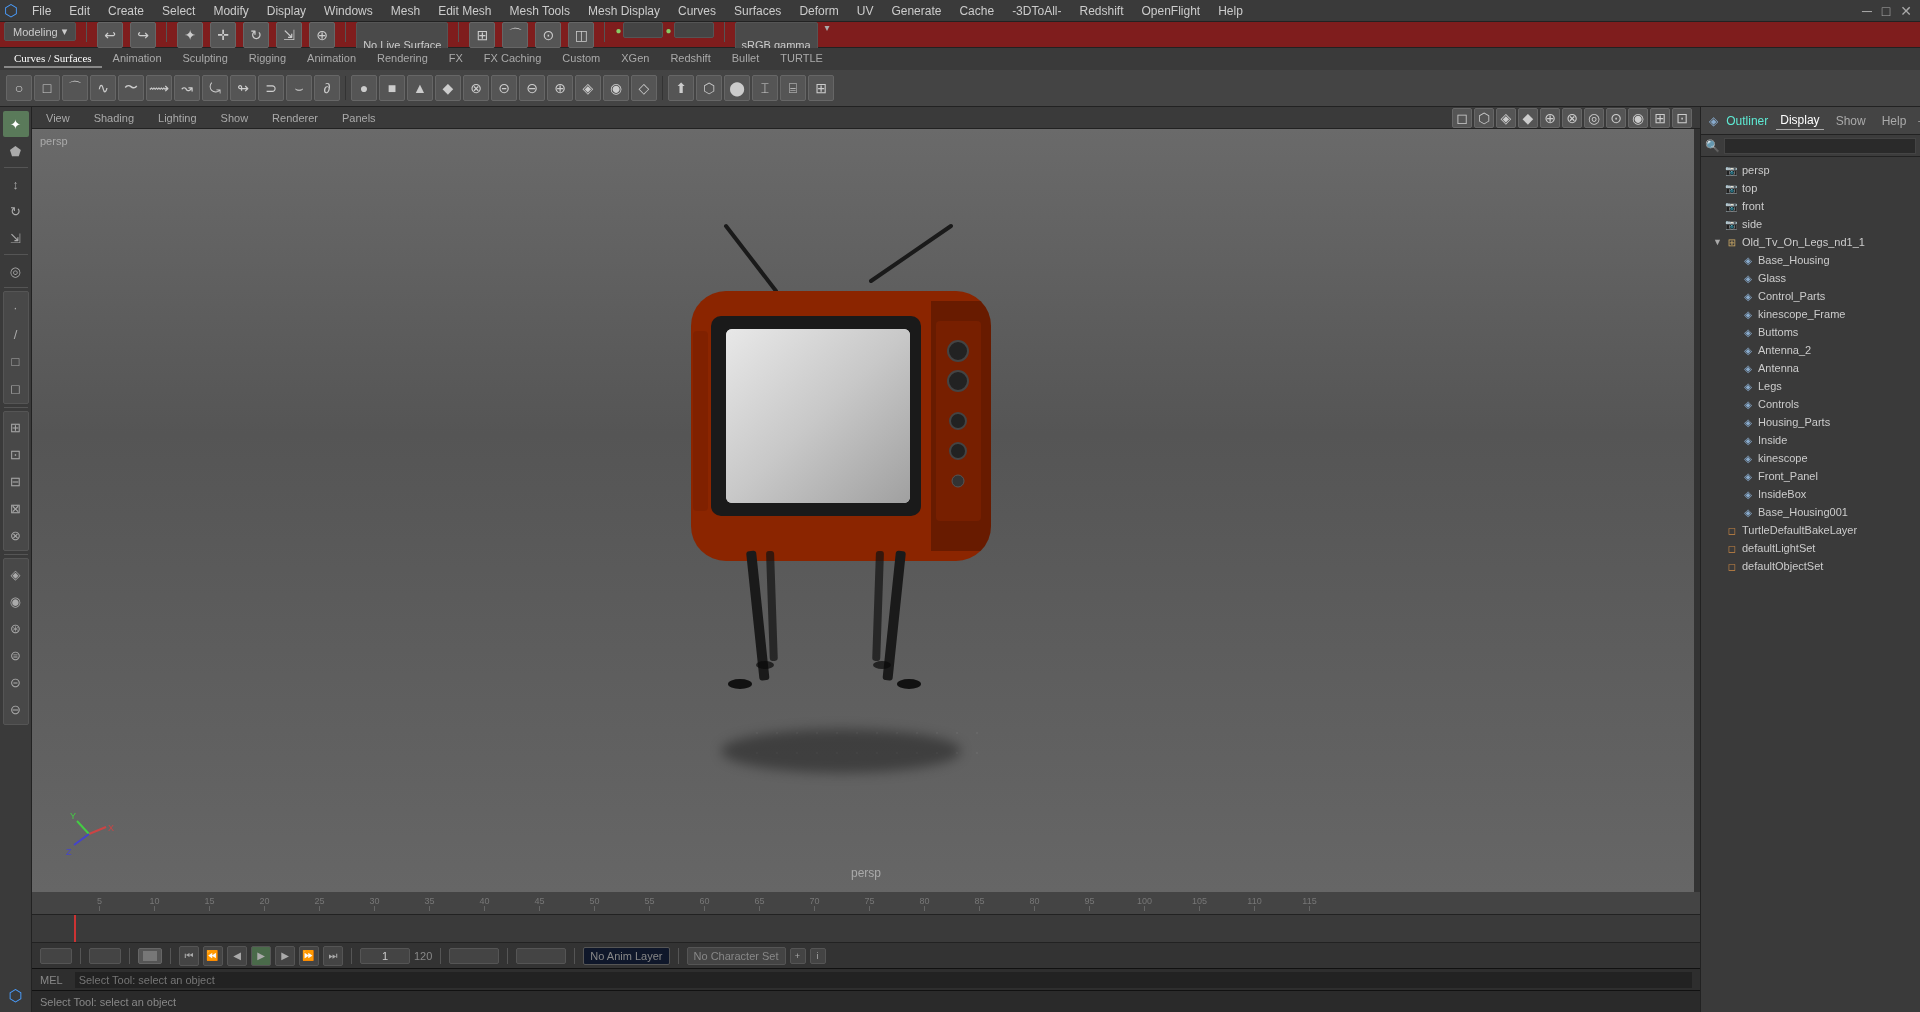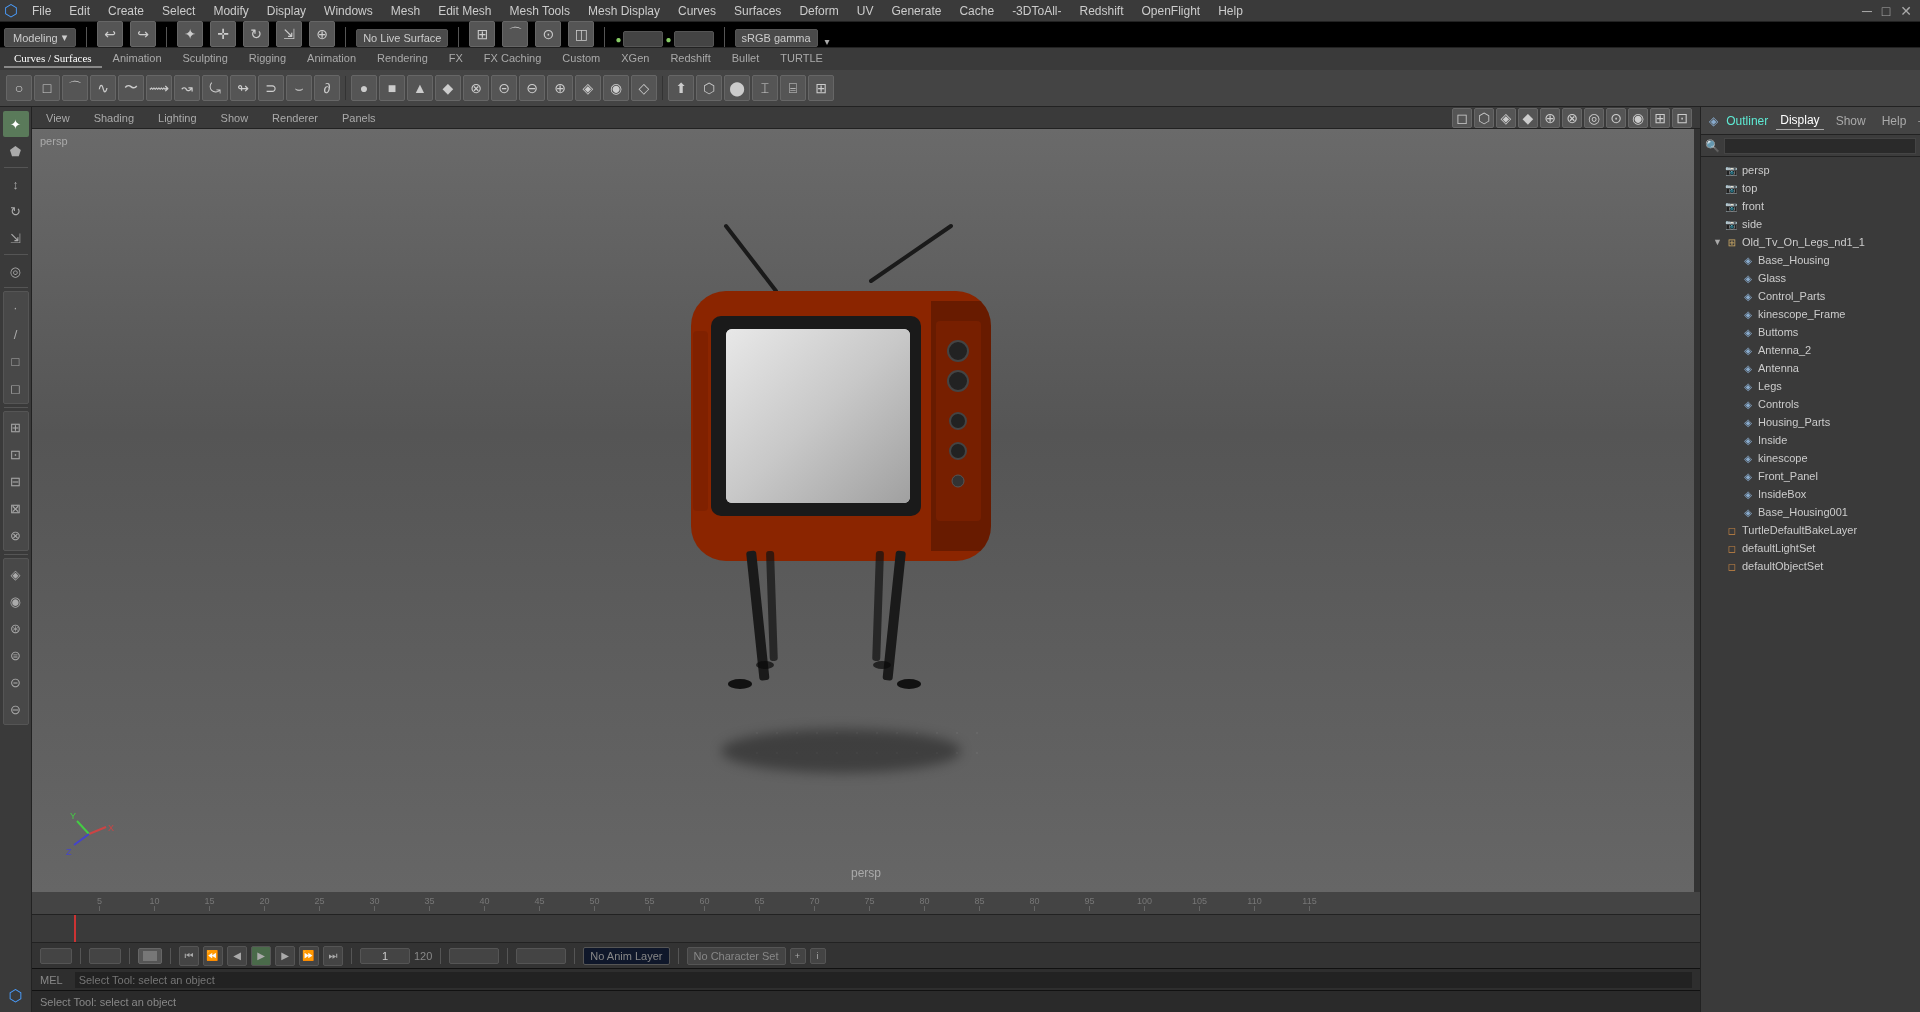--- a/index.html
+++ b/index.html
@@ -32,21 +32,21 @@
       height: 36px; background: #444; display: flex; align-items: center;
       padding: 0 6px; gap: 2px; flex-wrap: nowrap; overflow: hidden;
     }
     .shelf-btn {
       width: 26px; height: 26px; background: #555; border: 1px solid #666;
       border-radius: 2px; display: flex; align-items: center; justify-content: center;
       cursor: pointer; font-size: 14px; color: #ccc;
     }
     .shelf-separator { width: 1px; height: 24px; background: #333; margin: 0 3px; }
     .toolbar-btn {
-      padding: 2px 6px; background: #4a4a4a; border: 1px solid #555; border-radius: 2px;
+      padding: 16px 6px; background: #4a4a4a; border: 1px solid #555; border-radius: 2px;
       color: #ccc; cursor: pointer; font-size: 11px; white-space: nowrap;
     }
     .toolbar-sep { width: 1px; height: 20px; background: #555; margin: 0 3px; }
 
     
     #viewport-header {
       height: 22px; background: #3a3a3a; display: flex; align-items: center;
       padding: 0 8px; gap: 12px; border-bottom: 1px solid #222;
     }
     .vp-menu { font-size: 11px; color: #aaa; cursor: pointer; padding: 2px 6px; }
@@ -192,21 +192,21 @@
     <span class="menu-item">Help</span>
     <div style="flex:1;"></div>
 
     <div style="display:flex; gap:2px; align-items:center;">
       <span style="font-size:14px; color:#aaa; cursor:pointer; padding:2px 4px;">─</span>
       <span style="font-size:14px; color:#aaa; cursor:pointer; padding:2px 4px;">□</span>
       <span style="font-size:14px; color:#aaa; cursor:pointer; padding:2px 4px;">✕</span>
     </div>
   </div>
 
-  <div style="display:flex; align-items:flex-end; background:#000000; border-bottom:1px solid #222; height:26px; padding:0 4px; gap:7px;">
+  <div style="display:flex; align-items:flex-start; background:#7f1d1d; border-bottom:1px solid #222; height:26px; padding:0 4px; gap:7px;">
     <div style="background:#4a4a4a; border:1px solid #555; border-radius:2px; padding:2px 8px; color:#ccc; font-size:11px; cursor:pointer; display:flex; align-items:center; gap:4px;">
       <span>Modeling</span>
       <span>▾</span>
     </div>
     <div class="toolbar-sep"></div>
 
     <div class="shelf-btn" title="Undo">↩</div>
     <div class="shelf-btn" title="Redo">↪</div>
     <div class="toolbar-sep"></div>
 

